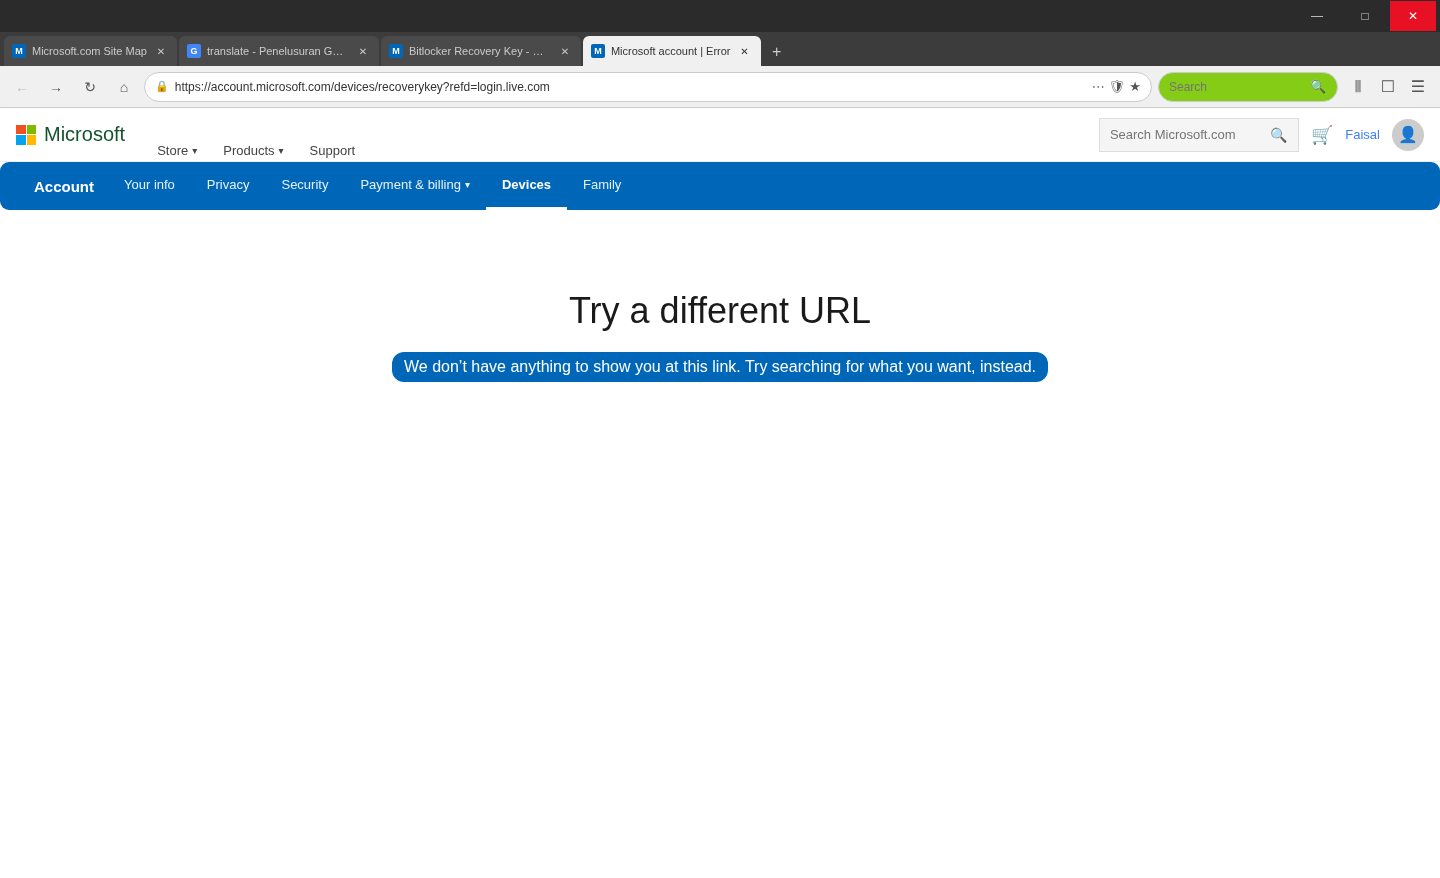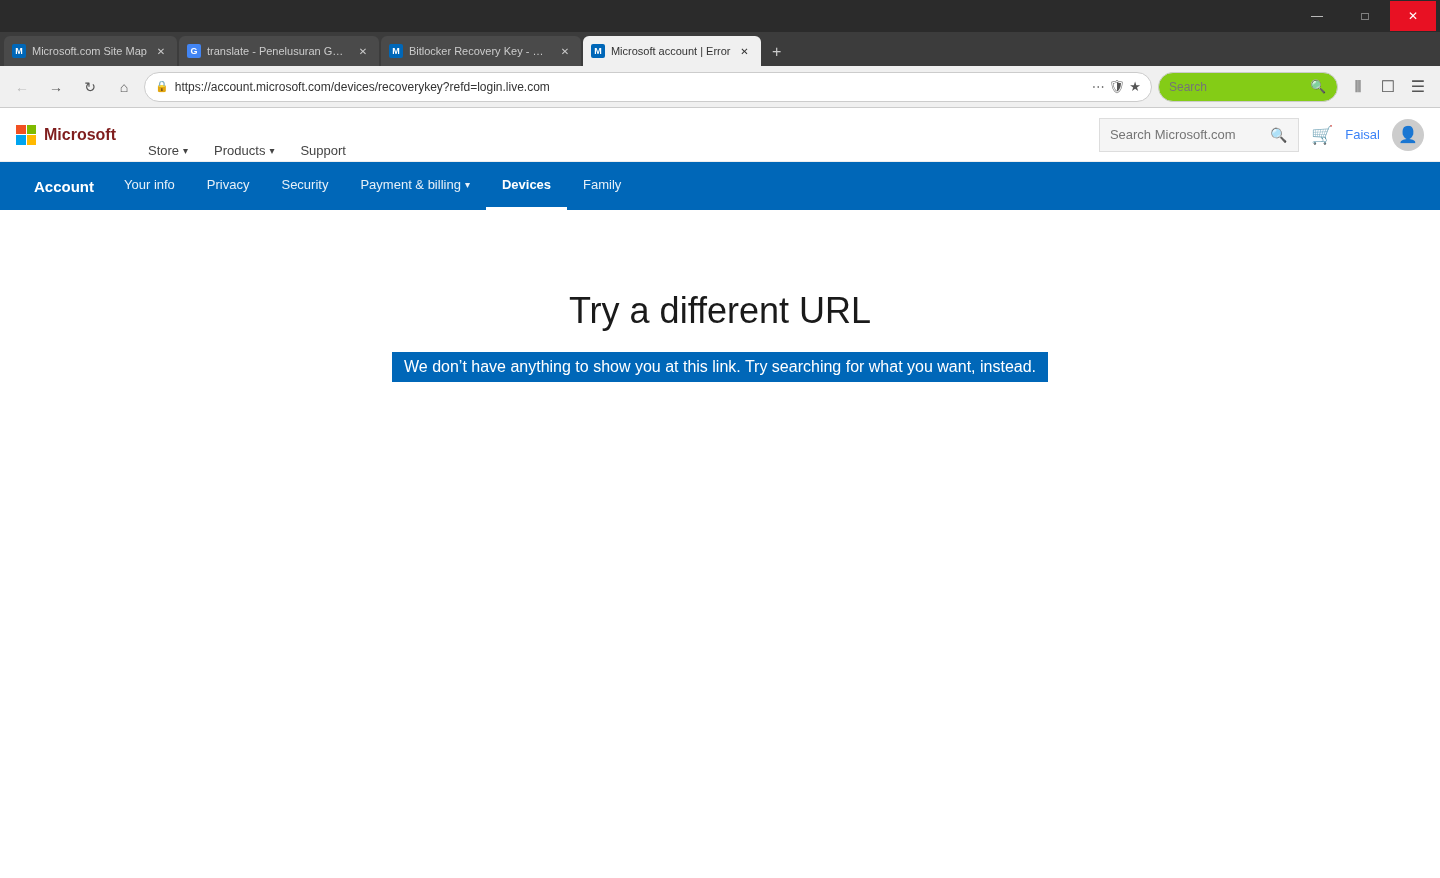--- a/index.html
+++ b/index.html
@@ -205,23 +205,23 @@
       width: 20px;
       height: 20px;
       gap: 1px;
     }
     .ms-logo-grid div { width: 100%; height: 100%; }
     .ms-logo-grid .r { background: #f25022; }
     .ms-logo-grid .g { background: #7fba00; }
     .ms-logo-grid .b { background: #00a4ef; }
     .ms-logo-grid .y { background: #ffb900; }
     .ms-logo-text {
-      font-size: 16px;
-      color: #7f1d1d;
-      font-weight: 700;
+      font-size: 20px;
+      color: #14532d;
+      font-weight: 400;
     }
     .ms-nav {
       display: flex;
       align-items: center;
       gap: 2px;
       margin-top: 32px;
     }
     .ms-nav-item {
       display: flex;
       align-items: center;
@@ -281,20 +281,21 @@
     }
 
     
     .account-nav {
       display: flex;
       align-items: center;
       background: #0067b8;
       height: 48px;
       padding: 0 20px;
       gap: 0;
+      border-radius: 9px;
     }
     .account-nav-label {
       color: #fff;
       font-size: 15px;
       font-weight: 600;
       padding: 0 14px;
       white-space: nowrap;
     }
     .account-nav-item {
       display: flex;
@@ -334,20 +335,21 @@
       margin-bottom: 20px;
       text-align: center;
     }
     .error-subtitle {
       font-size: 16px;
       color: #fff;
       background: #0067b8;
       padding: 6px 12px;
       text-align: center;
       display: inline-block;
+      border-radius: 12px;
     }
   </style>
 </head>
 <body>
 
 <div class="browser-chrome">
 
   <div class="title-bar">
     <div class="title-bar-controls">
       <div class="title-bar-btn">—</div>

